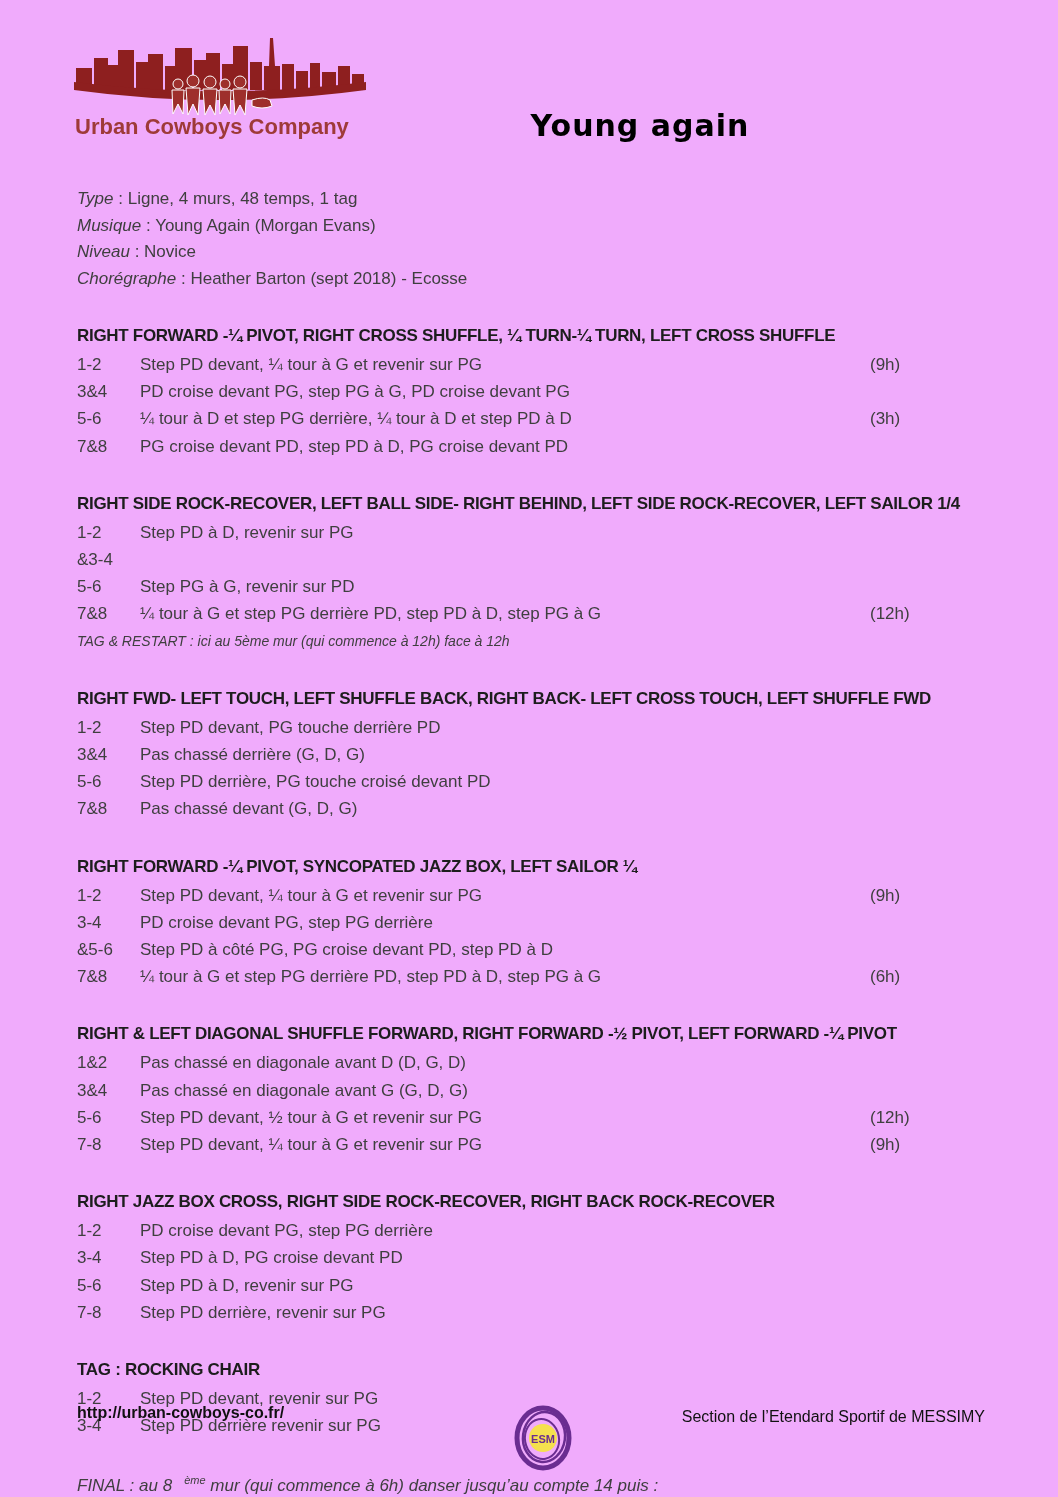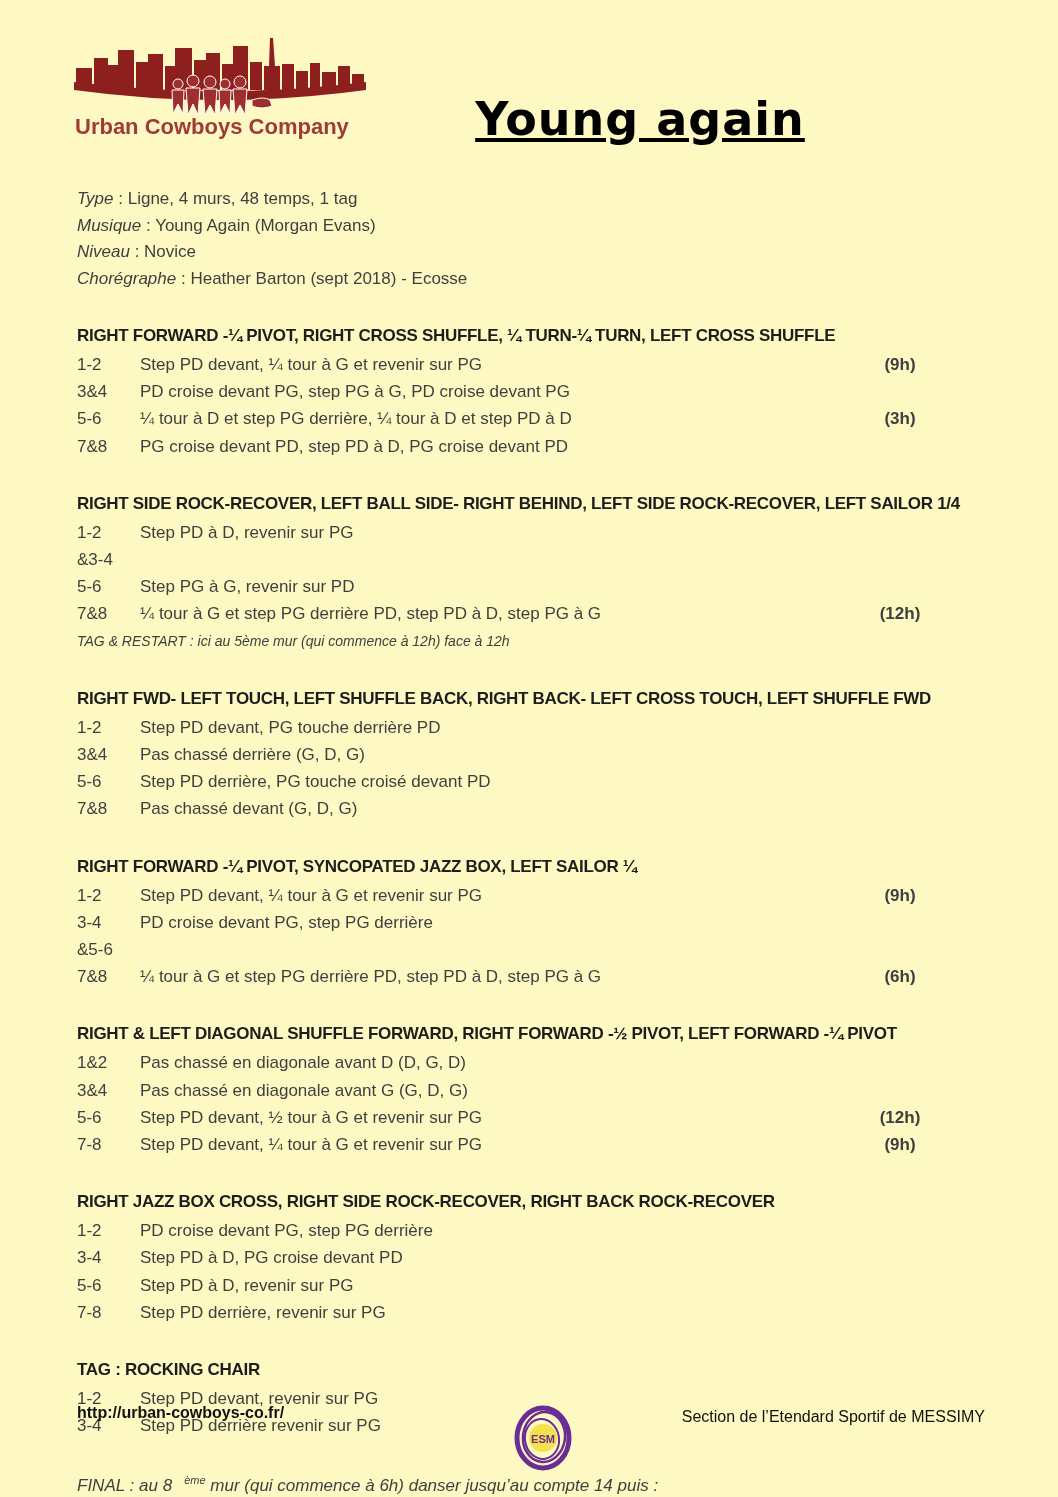--- a/index.html
+++ b/index.html
@@ -1,21 +1,21 @@
 <!DOCTYPE html>
 <html><head>
 <meta charset="utf-8">
 <style>
   * { margin: 0; padding: 0; box-sizing: border-box; }
   html, body { background: #ffffff; }
   .page {
     position: relative;
     width: 1058px;
     height: 1497px;
-    background: #fef9c3;
+    background: #f0abfc;
     overflow: hidden;
     font-family: "Liberation Sans", sans-serif;
     color: #3f3f3f;
   }
   
   .logo-wrap {
     position: absolute;
     left: 74px; top: 38px;
     width: 292px;
   }
@@ -23,30 +23,29 @@
     position: absolute;
     left: 75px; top: 114px;
     font-size: 22px;
     font-weight: bold;
     color: #9e3a38;
     letter-spacing: 0px;
     white-space: nowrap;
   }
   .doc-title {
     position: absolute;
-    left: 470px; top: 92px;
+    left: 470px; top: 108px;
     width: 340px;
     text-align: center;
     font-family: "DejaVu Sans", sans-serif;
-    font-size: 46px;
+    font-size: 30px;
     font-weight: 600;
     color: #000000;
     letter-spacing: 1px;
     white-space: nowrap;
-    text-decoration: underline;
   }
   
   .content {
     position: absolute;
     left: 77px; top: 186px;
     width: 853px;
   }
   .meta-line {
     font-size: 17px;
     line-height: 26.5px;
@@ -64,21 +63,21 @@
     white-space: nowrap;
   }
   .row {
     display: flex;
     font-size: 17px;
     line-height: 27.2px;
     color: #3f3f3f;
   }
   .count { width: 63px; flex: 0 0 auto; }
   .desc  { flex: 1 1 auto; white-space: nowrap; }
-  .clock { flex: 0 0 auto; width: 60px; text-align: center; font-weight: bold; }
+  .clock { flex: 0 0 auto; width: 60px; text-align: left; }
   .sec-note {
     font-size: 14px;
     font-style: italic;
     line-height: 27.2px;
     color: #3f3f3f;
   }
   .final-block { margin-top: 28px; }
   .final-line {
     font-size: 17px;
     font-style: italic;
@@ -294,20 +293,21 @@
   </div>
 
   <div class="row">
     <span class="count">3-4</span>
     <span class="desc">PD croise devant PG, step PG derrière</span>
     <span class="clock"></span>
   </div>
 
   <div class="row">
     <span class="count">&amp;5-6</span>
+    <span class="desc">Step PD à côté PG, PG croise devant PD, step PD à D</span>
     <span class="clock"></span>
   </div>
 
   <div class="row">
     <span class="count">7&amp;8</span>
     <span class="desc">¼ tour à G et step PG derrière PD, step PD à D, step PG à G</span>
     <span class="clock">(6h)</span>
   </div>
 </div>
 

